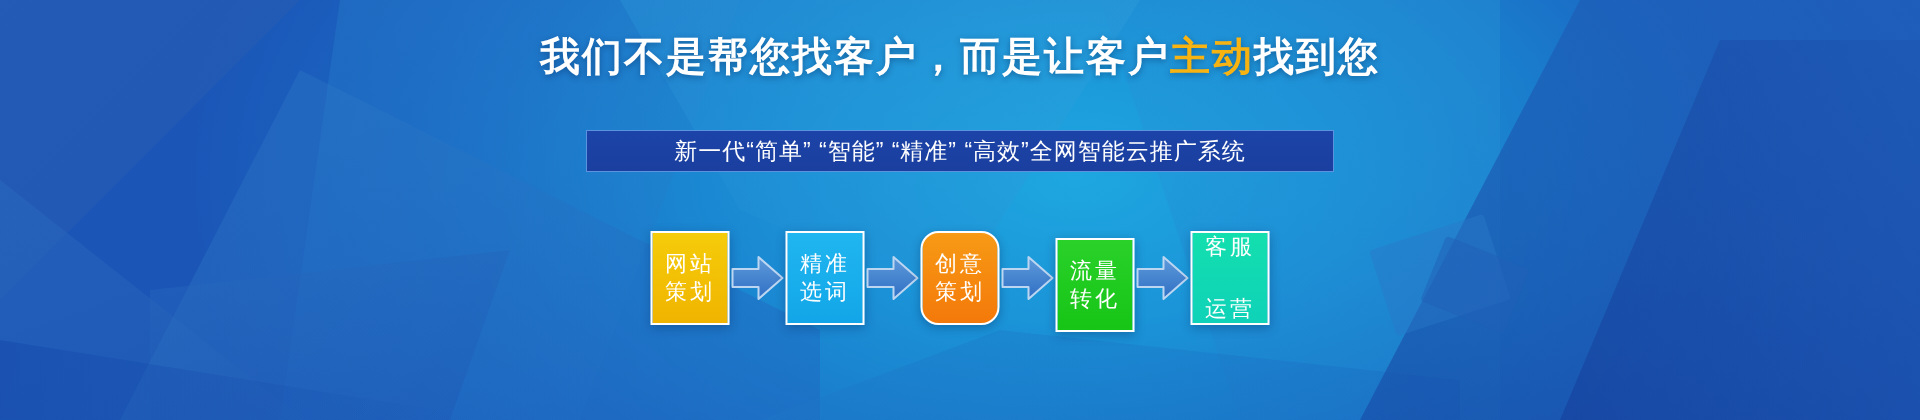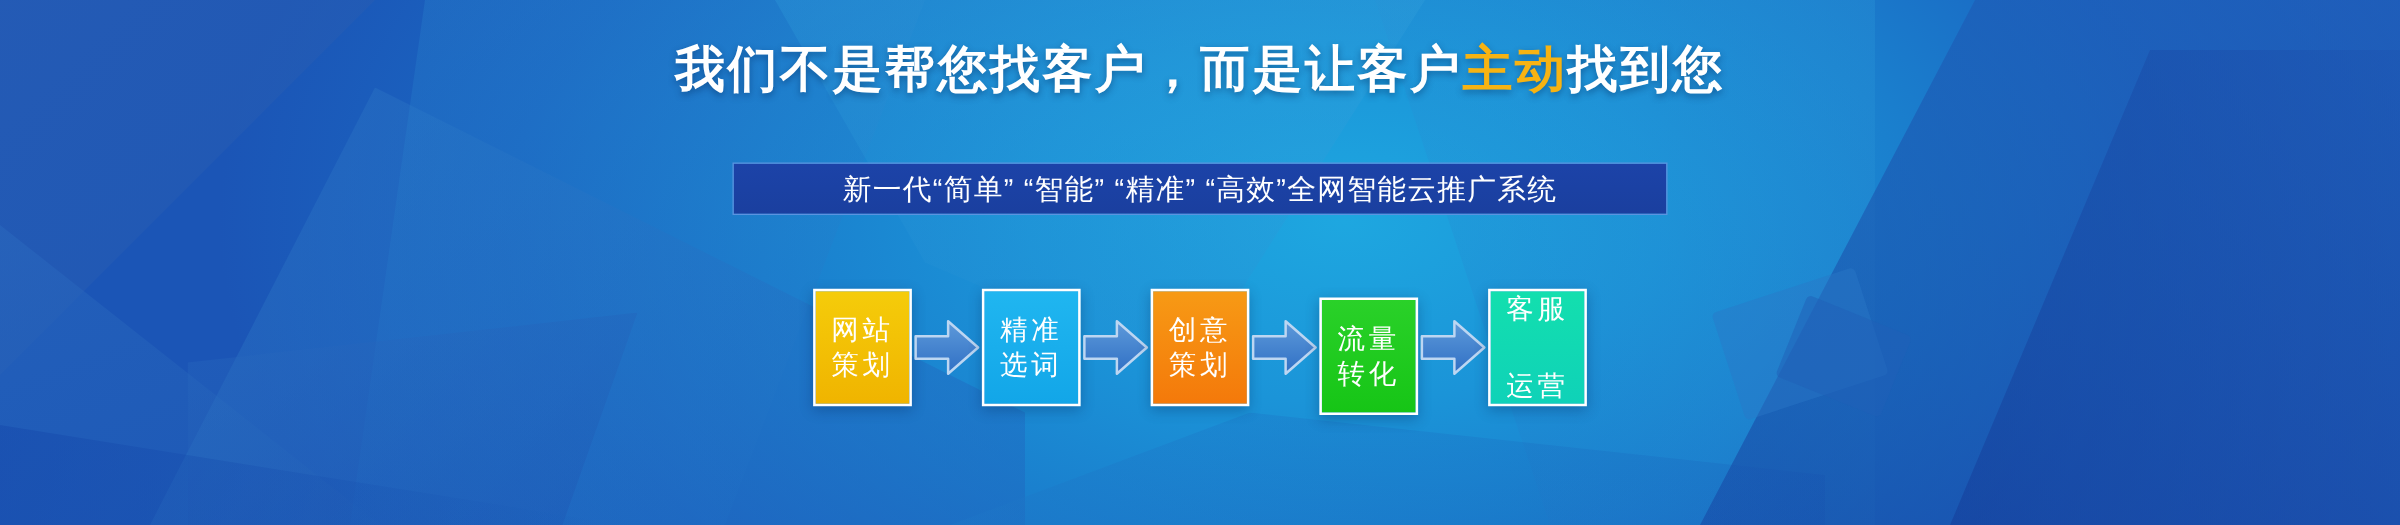--- a/index.html
+++ b/index.html
@@ -167,21 +167,21 @@
         <svg width="54" height="46" viewBox="0 0 54 46">
           <defs>
             <linearGradient id="ag2" x1="0" y1="0" x2="0" y2="1">
               <stop offset="0" stop-color="#5e9ada"></stop>
               <stop offset="1" stop-color="#2f6fc4"></stop>
             </linearGradient>
           </defs>
           <path d="M2 14 H28 V2 L52 23 L28 44 V32 H2 Z" fill="url(#ag2)" stroke="#bcd6f2" stroke-width="2" stroke-linejoin="round"></path>
         </svg>
       </div>
-      <div class="pstep" style="background: linear-gradient(rgb(247, 154, 21) 0%, rgb(244, 121, 10) 100%);">
+      <div class="pstep" style="background: linear-gradient(rgb(247, 154, 21) 0%, rgb(244, 121, 10) 100%); border-radius: 18px;">
         <span class="l">创意</span>
         <span class="l">策划</span>
       </div>
       <div class="arrow">
         <svg width="54" height="46" viewBox="0 0 54 46">
           <defs>
             <linearGradient id="ag3" x1="0" y1="0" x2="0" y2="1">
               <stop offset="0" stop-color="#5e9ada"></stop>
               <stop offset="1" stop-color="#2f6fc4"></stop>
             </linearGradient>

